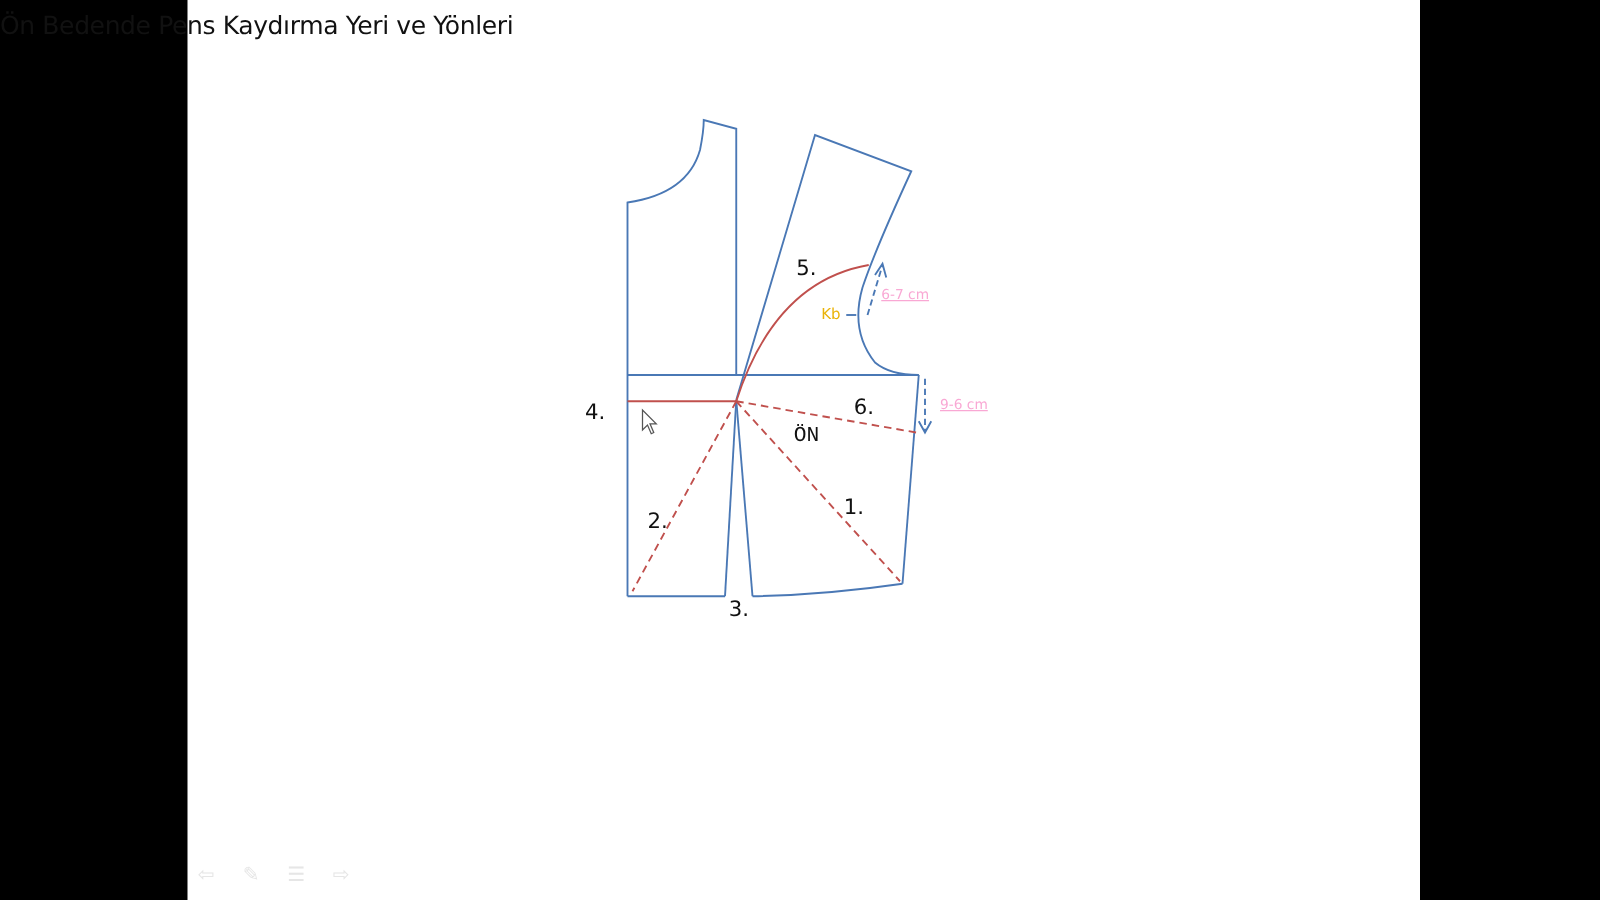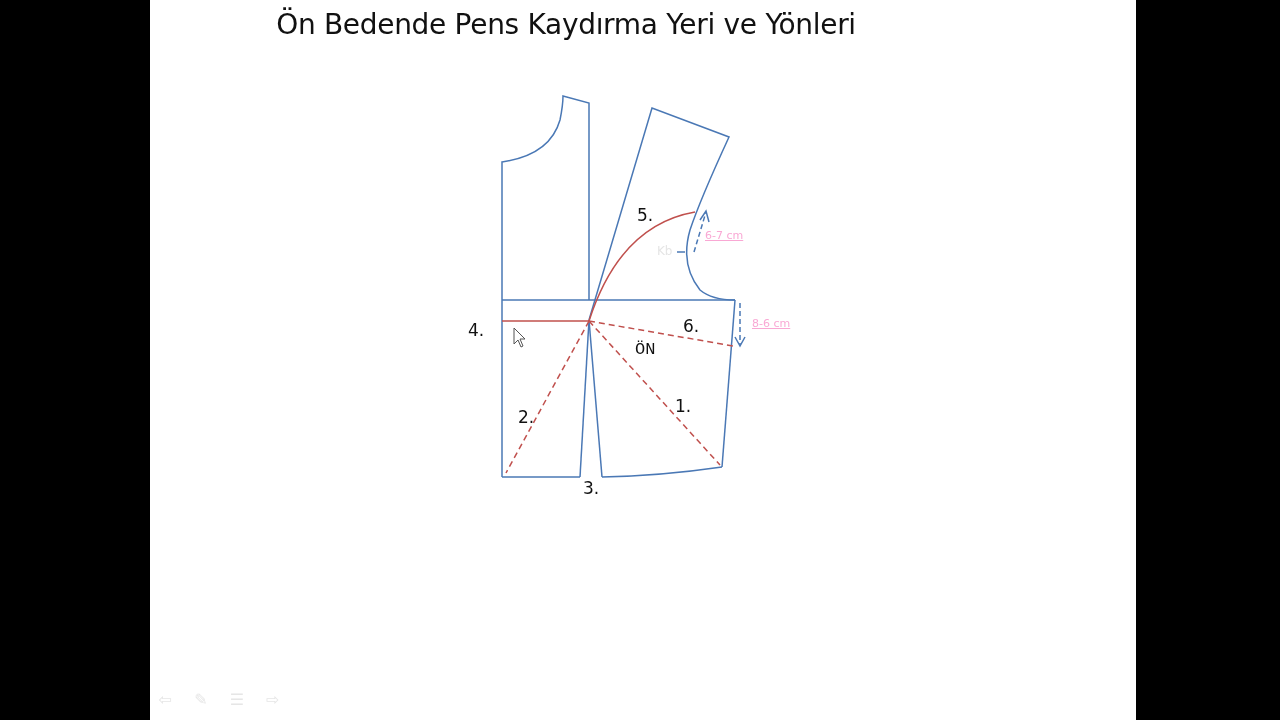--- a/index.html
+++ b/index.html
@@ -1,22 +1,22 @@
 <!DOCTYPE html>
 <html><head>
   <meta charset="utf-8">
   <style>
     html, body { margin:0; padding:0; }
     body { width:1280px; height:720px; background:#000; position:relative; overflow:hidden; font-family:"DejaVu Sans", sans-serif; }
     .slide { position:absolute; left:150px; top:0; width:986px; height:720px; background:#ffffff; }
-    .title { position:absolute; left:0; top:8px; width:1132px; text-align:center; font-size:28px; color:#111; letter-spacing:-0.3px; }
+    .title { position:absolute; left:0; top:8px; width:1132px; font-size:20px; color:#111; letter-spacing:-0.3px; }
     svg.diagram { position:absolute; left:0; top:0; }
     .lbl { position:absolute; font-size:17px; color:#111; }
     .meas { position:absolute; font-size:11px; color:#f9a8d4;text-decoration:underline; }
-    .kb { position:absolute; font-size:12px; color:#e5e5e5; }
+    .kb { position:absolute; font-size:12px; color:#eab308; }
     .nav { position:absolute; left:155px; top:690px; display:flex; gap:16px; }
     .nav span { width:20px; height:20px; color:#e6e6e6; font-size:16px; line-height:20px; text-align:center; }
   </style>
 </head>
 <body>
 
 <div class="slide"></div>
 
 <div class="title">Ön Bedende Pens Kaydırma Yeri ve Yönleri</div>
 
@@ -62,20 +62,20 @@
 
 <div class="lbl" style="left:468px;top:320px;">4.</div>
 <div class="lbl" style="left:637px;top:205px;">5.</div>
 <div class="lbl" style="left:683px;top:316px;">6.</div>
 <div class="lbl" style="left:635px;top:340px;font-family:Liberation Mono, monospace;">ÖN</div>
 <div class="lbl" style="left:675px;top:396px;">1.</div>
 <div class="lbl" style="left:518px;top:407px;">2.</div>
 <div class="lbl" style="left:583px;top:478px;">3.</div>
 <div class="kb" style="left:657px;top:244px;">Kb</div>
 <div class="meas" style="left:705px;top:229px;">6-7 cm</div>
-<div class="meas" style="left:752px;top:317px;">8-6 cm</div>
+<div class="meas" style="left:752px;top:317px;">9-6 cm</div>
 
 <div class="nav">
   <span>⇦</span>
   <span>✎</span>
   <span>☰</span>
   <span>⇨</span>
 </div>
 
 </body></html>

